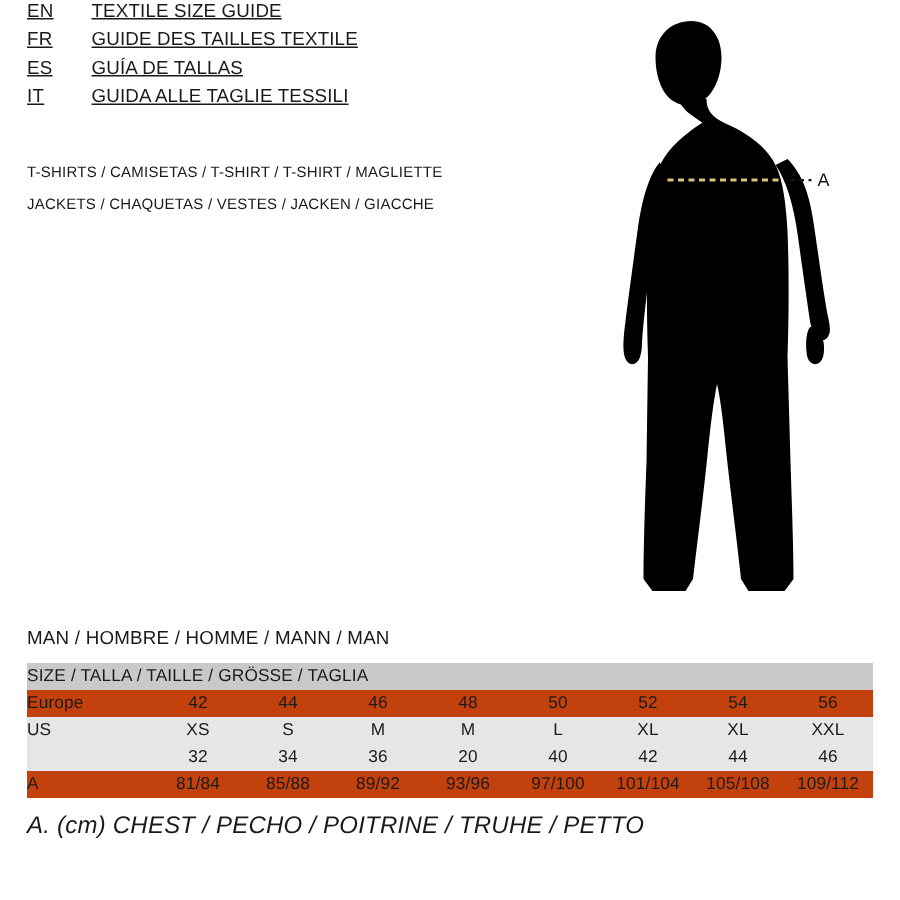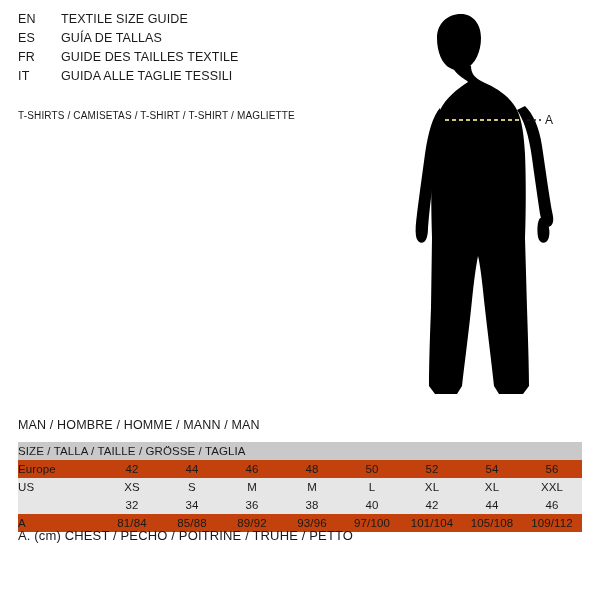--- a/index.html
+++ b/index.html
@@ -18,22 +18,23 @@
   .page {
     position: relative;
     width: 600px;
     height: 600px;
   }
 
   
   .lang-block {
     position: absolute;
     left: 18px;
-    top: 12px;
+    top: 0;
     width: 370px;
+    text-decoration: underline;
   }
   .lang-row {
     display: flex;
     align-items: baseline;
     height: 19px;
   }
   .lang-code {
     width: 43px;
     flex: none;
     font-size: 12.5px;
@@ -117,52 +118,54 @@
     letter-spacing: 0.1px;
   }
   td.val-cell {
     width: 60px;
     text-align: center;
     letter-spacing: 0.1px;
   }
   .footnote {
     position: absolute;
     left: 18px;
-    top: 528px;
-    font-size: 13px;
+    top: 542px;
+    font-size: 16px;
     letter-spacing: 0.15px;
     white-space: nowrap;
+    font-style: italic;
   }
 </style>
 </head>
 <body>
 
 <div class="page">
 
   <div class="lang-block">
     <div class="lang-row">
       <span class="lang-code">EN</span>
       <span class="lang-text">TEXTILE SIZE GUIDE</span>
     </div>
     <div class="lang-row">
+      <span class="lang-code">FR</span>
+      <span class="lang-text">GUIDE DES TAILLES TEXTILE</span>
+    </div>
+    <div class="lang-row">
       <span class="lang-code">ES</span>
       <span class="lang-text">GUÍA DE TALLAS</span>
     </div>
     <div class="lang-row">
-      <span class="lang-code">FR</span>
-      <span class="lang-text">GUIDE DES TAILLES TEXTILE</span>
-    </div>
-    <div class="lang-row">
       <span class="lang-code">IT</span>
       <span class="lang-text">GUIDA ALLE TAGLIE TESSILI</span>
     </div>
   </div>
 
   <div class="cat-block">
     <div class="cat-line">T-SHIRTS / CAMISETAS / T-SHIRT / T-SHIRT / MAGLIETTE</div>
+    <div class="cat-line">JACKETS / CHAQUETAS / VESTES / JACKEN / GIACCHE</div>
   </div>
 
   <div class="figure-wrap">
     <svg width="205" height="395" viewBox="0 0 205 395" xmlns="http://www.w3.org/2000/svg">
       <g fill="#000000">
 
         <path d="M66,6 C78,6 86,16 86,30 C86,44 80,56 72,60 C66,63 60,63 55,60 C47,56 42,44 42,30 C42,16 52,6 66,6 Z"></path>
 
         <path d="M58,58 L76,58 C76,66 80,70 88,74 C104,81 116,90 122,102
                  C127,112 129,128 130,146
@@ -227,21 +230,21 @@
         <td class="val-cell">L</td>
         <td class="val-cell">XL</td>
         <td class="val-cell">XL</td>
         <td class="val-cell">XXL</td>
       </tr>
       <tr class="row-alt">
         <td class="label-cell"></td>
         <td class="val-cell">32</td>
         <td class="val-cell">34</td>
         <td class="val-cell">36</td>
-        <td class="val-cell">38</td>
+        <td class="val-cell">20</td>
         <td class="val-cell">40</td>
         <td class="val-cell">42</td>
         <td class="val-cell">44</td>
         <td class="val-cell">46</td>
       </tr>
       <tr class="row-plain">
         <td class="label-cell">A</td>
         <td class="val-cell">81/84</td>
         <td class="val-cell">85/88</td>
         <td class="val-cell">89/92</td>

